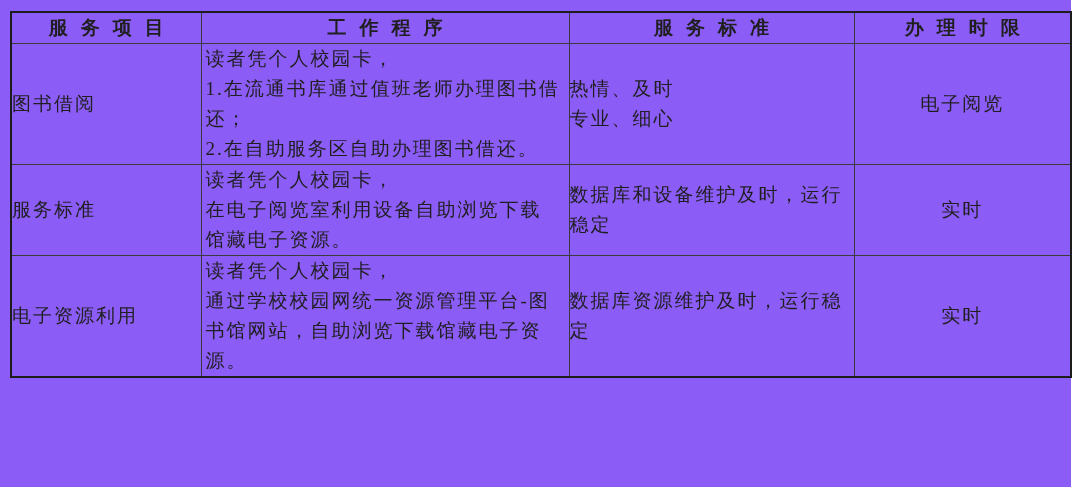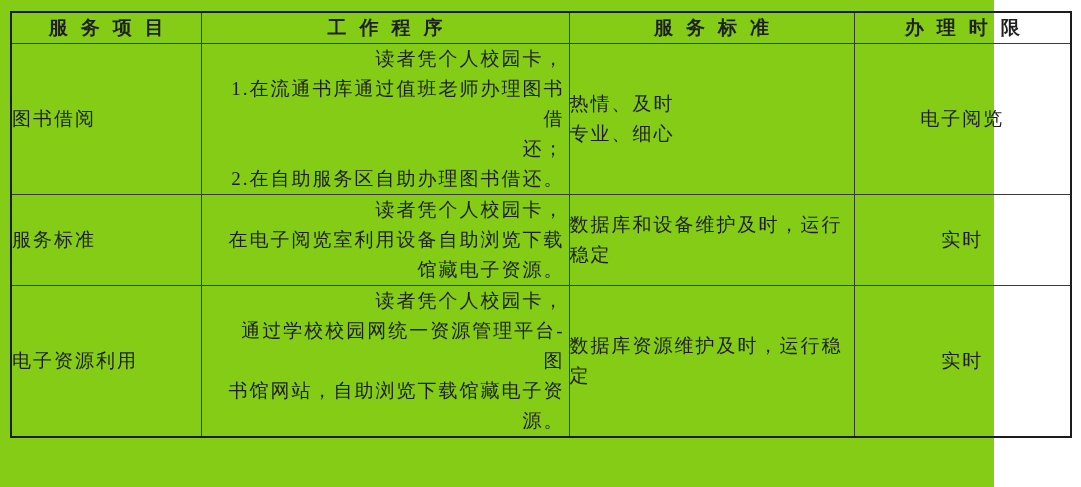--- a/index.html
+++ b/index.html
@@ -2,23 +2,23 @@
 <html><head>
 <meta charset="utf-8">
 <style>
   html, body {
     margin: 0;
     padding: 0;
     background: #ffffff;
   }
   .page {
     position: relative;
-    width: 994px;
+    width: 1071px;
     height: 487px;
-    background: #84cc16;
+    background: #8b5cf6;
     font-family: "Liberation Serif", "DejaVu Serif", serif;
     color: #1f1f1f;
   }
   table.service-table {
     position: absolute;
     left: 10px;
     top: 11px;
     width: 1060px;
     border-collapse: collapse;
     table-layout: fixed;
@@ -38,21 +38,21 @@
     height: 30px;
     font-weight: bold;
     text-align: center;
     letter-spacing: 13px;
     text-indent: 13px;
     line-height: 28px;
   }
   td.c-item  { text-align: left; }
   td.c-std   { }
   td.c-time  { text-align: center; }
-  td.c-proc  { text-align: right; padding: 0 4px 0 20px; }
+  td.c-proc  { text-align: left; padding: 0 4px 0 4px; }
   tr.r0 td { height: 120px; }
   tr.r1 td { height: 101px; }
   tr.r2 td { height: 89px;  }
   tr.r3 td { height: 118px; }
   col.w-item { width: 190px; }
   col.w-proc { width: 368px; }
   col.w-std  { width: 285px; }
   col.w-time { width: 217px; }
 </style>
 </head>

